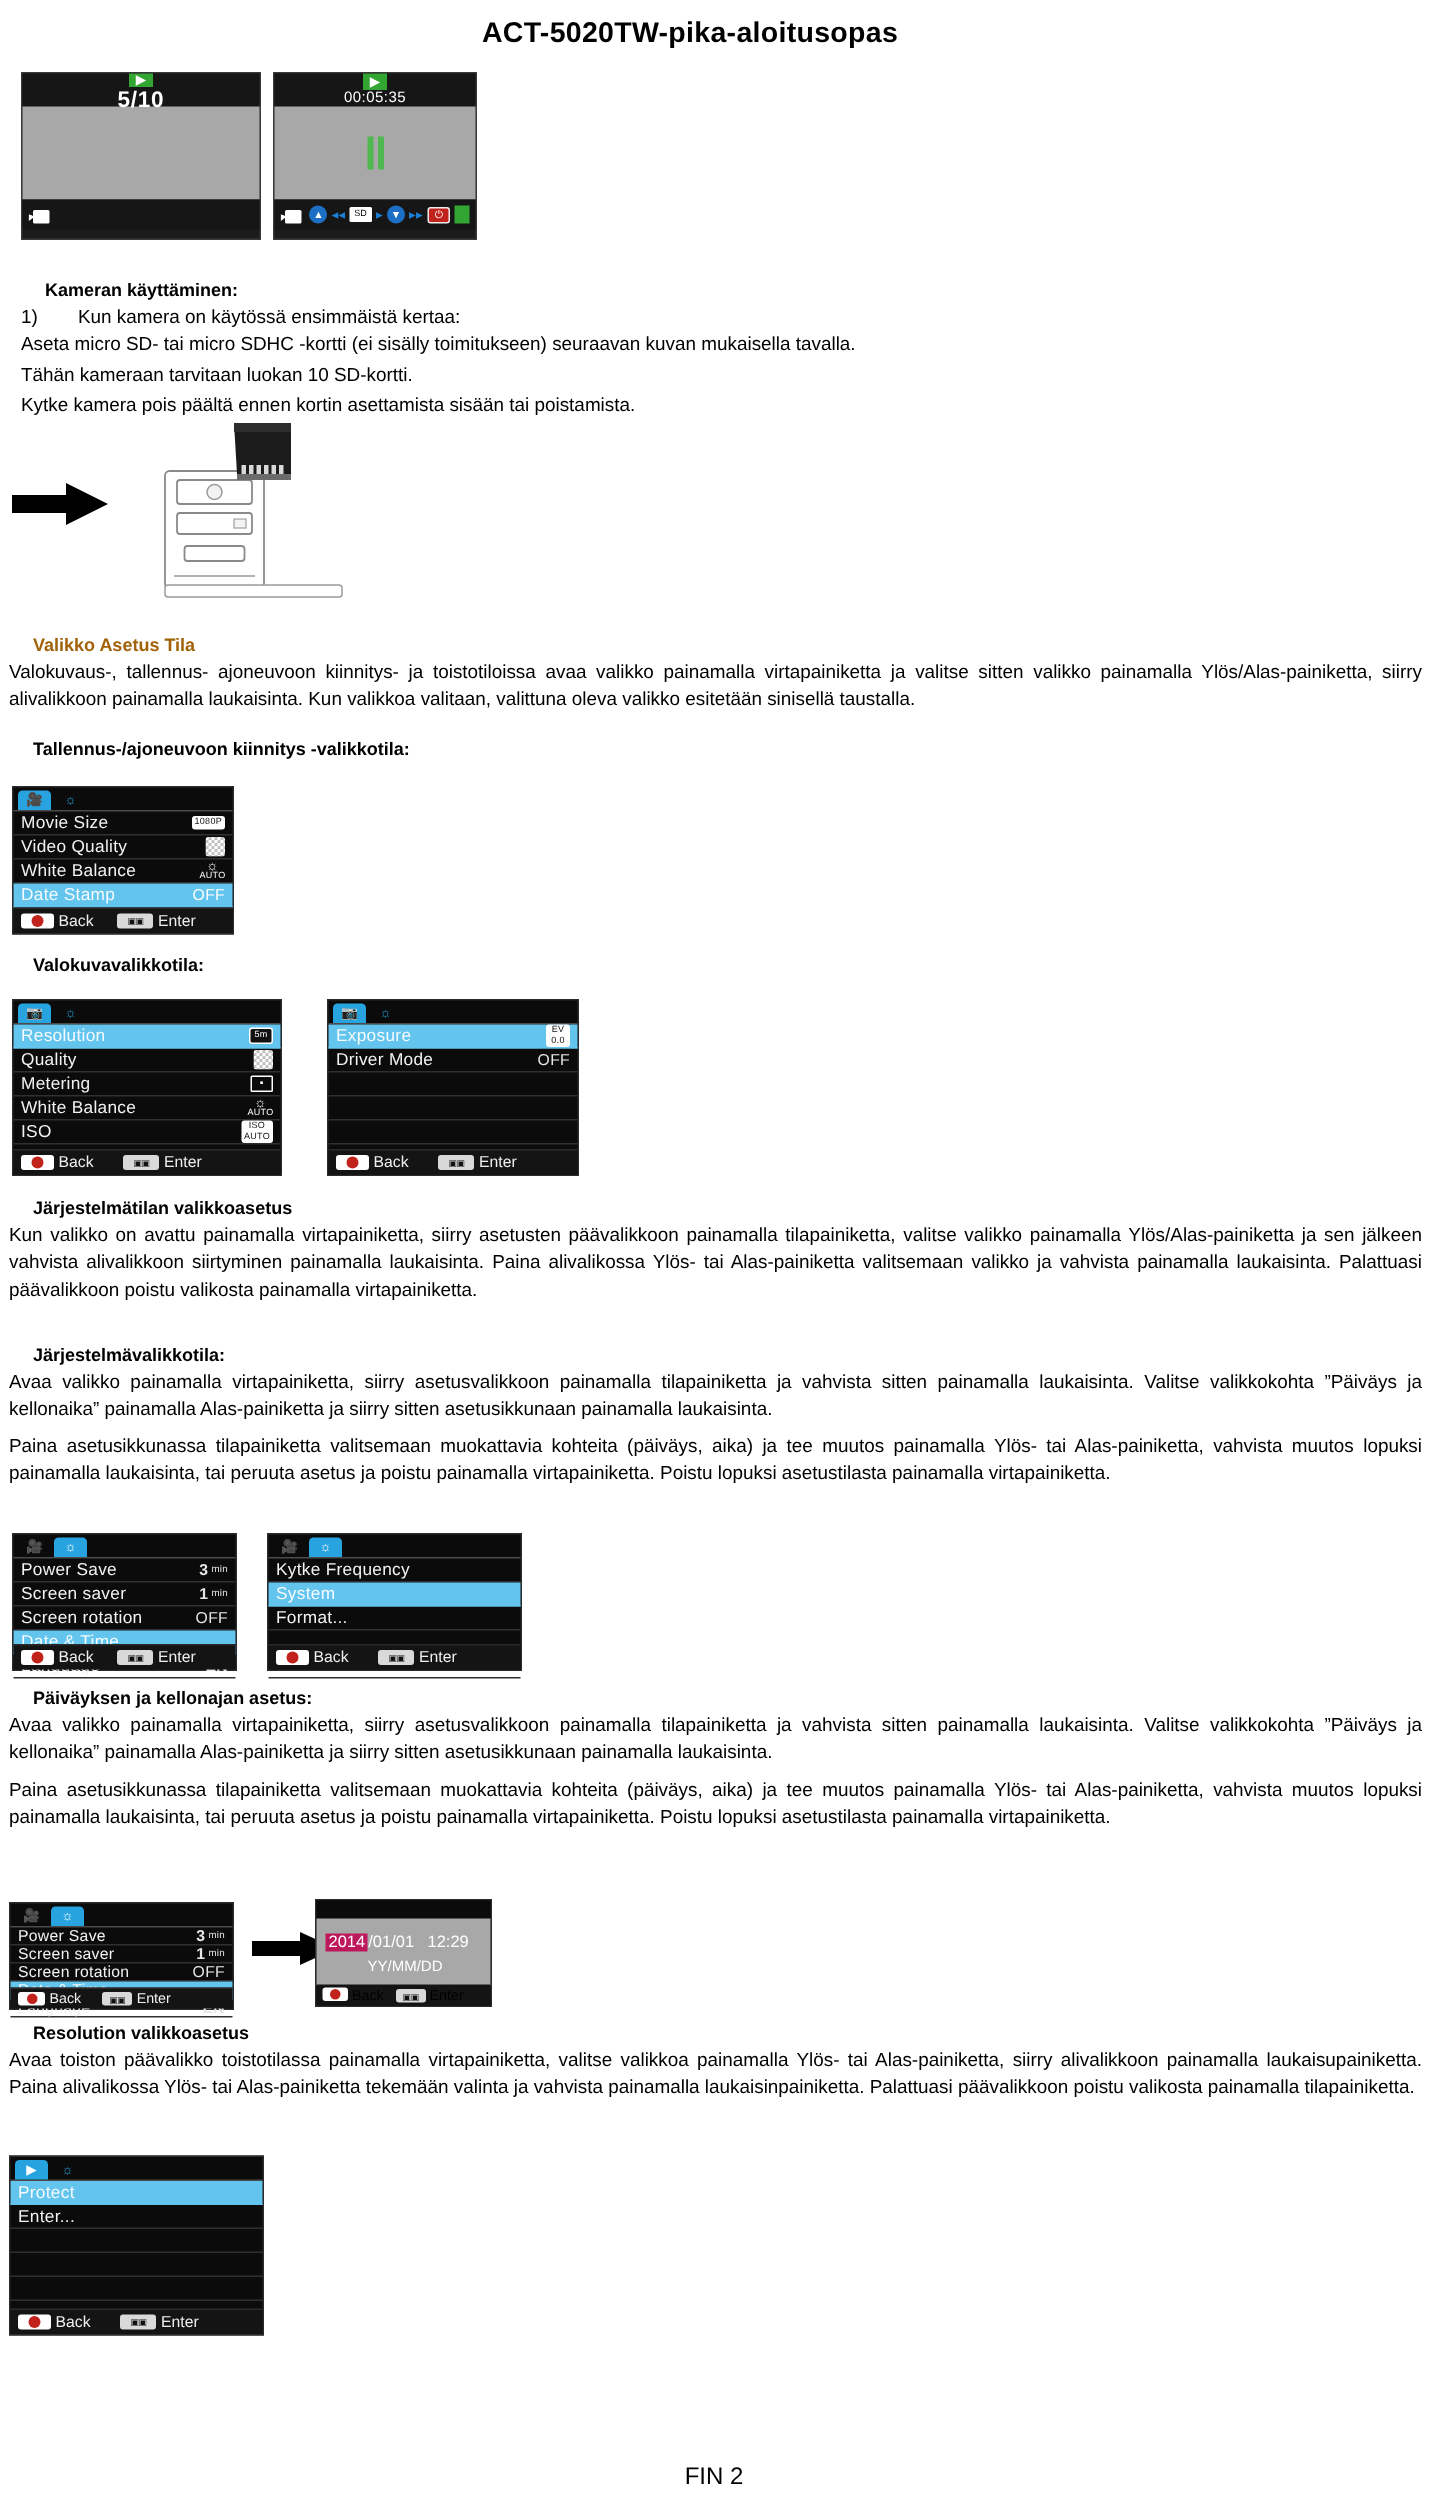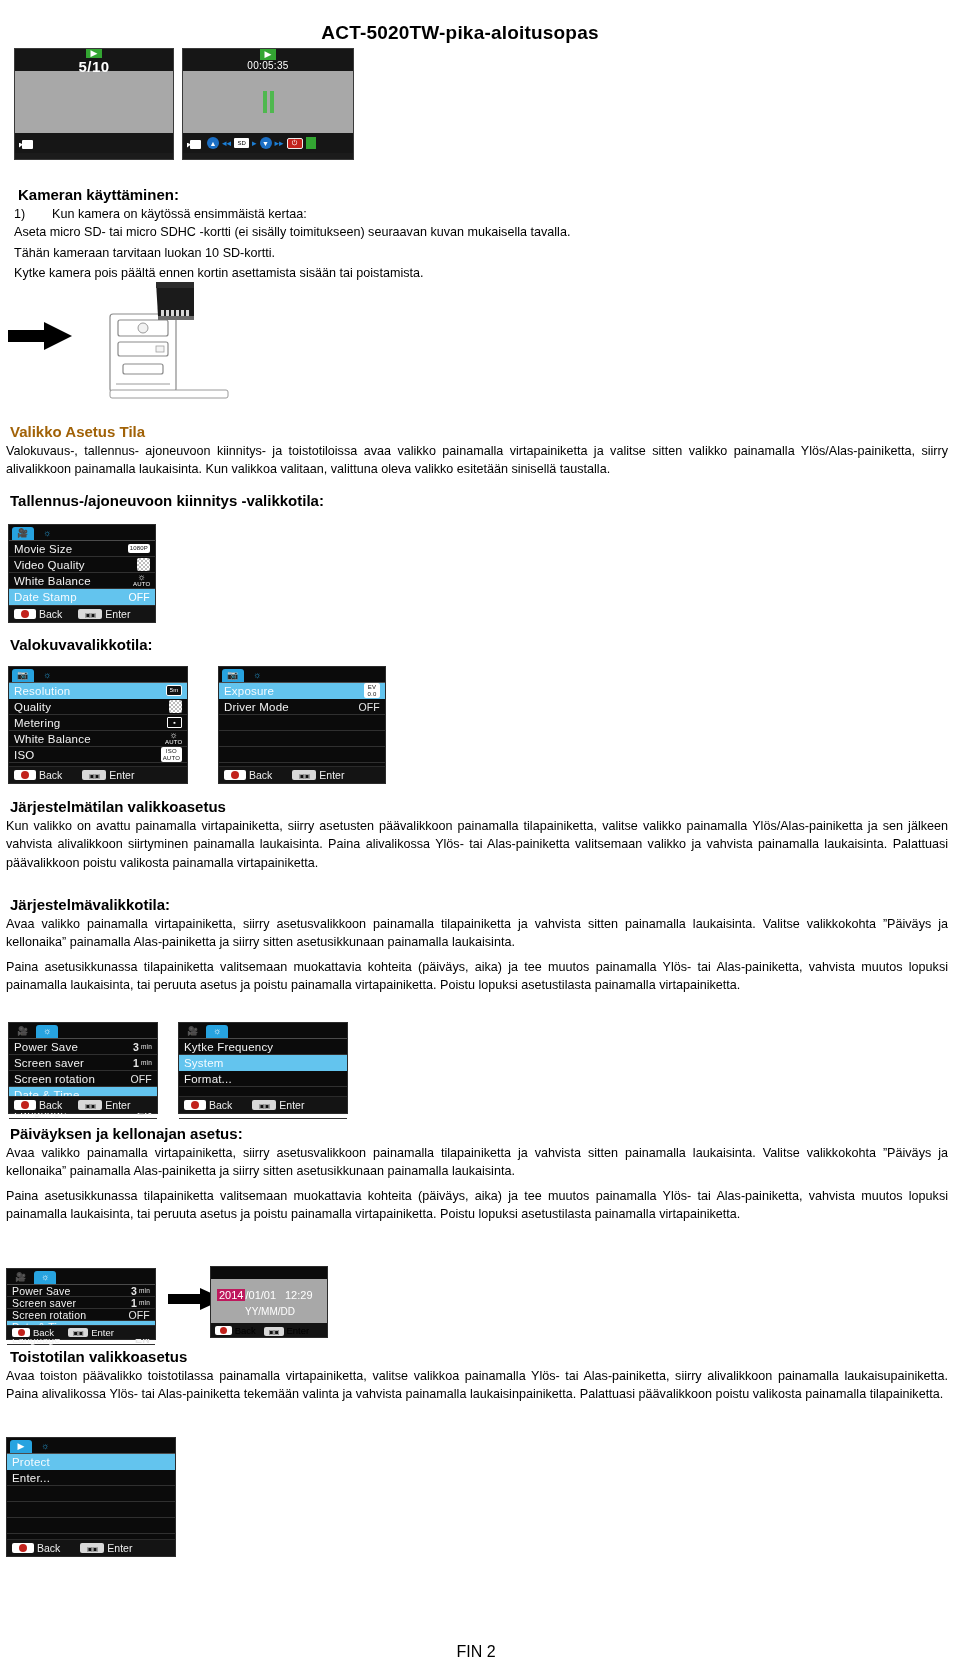--- a/index.html
+++ b/index.html
@@ -6,21 +6,21 @@
   html, body { margin: 0; padding: 0; }
   body {
     width: 960px;
     height: 1667px;
     background: #ffffff;
     font-family: "Liberation Sans", sans-serif;
     color: #000000;
     position: relative;
     overflow: hidden;
   }
-  .page { position: relative; width: 960px; height: 1667px; padding: 14px; }
+  .page { position: relative; width: 960px; height: 1667px; padding: 4px; }
 
   
   .doc-title {
     text-align: center;
     font-size: 19px;
     font-weight: bold;
     letter-spacing: 0.2px;
     padding-top: 8px;
     padding-right: 40px;
   }
@@ -76,21 +76,21 @@
   .ctl.rew { color:#1c7fd6; font-size:9px; }
   .ctl.ff  { color:#1c7fd6; font-size:9px; }
   .ctl.play{ color:#1c7fd6; font-size:9px; }
   .ctl.sd  { width:15px;height:10px;background:#fff;color:#000;font-size:6px;border-radius:1px;}
   .ctl.pwr { width:16px;height:11px;background:#c2221c;color:#fff;font-size:7px;border-radius:2px;
              border:1px solid #eee;}
   .ctl.bat { width:10px;height:12px;background:#33a532; }
 
   
   h2.sec {
-    font-size: 15px; font-weight: bold; margin: 0 0 2px 4px;
+    font-size: 12px; font-weight: bold; margin: 0 0 2px 16px;
   }
   h2.sec.teal { color:#a16207; }
   p.body {
     font-size: 12.6px; line-height: 1.45; margin: 0 0 2px 0;
     text-align: justify; text-justify: inter-word;
   }
   p.body.narrow { text-align: left; }
 
   .num-item { font-size:12.6px; line-height:1.45; display:flex; }
   .num-item .n { width:38px; flex:0 0 38px; }
@@ -191,21 +191,21 @@
         <span class="counter">5/10</span>
       </div>
       <div class="lcd-body" style="height:62px;"></div>
       <div class="lcd-footer">
         <span class="cam-icon"></span>
       </div>
     </div>
   </div>
 
   <div style="position:absolute; left:182px; top:48px;">
-    <div class="lcd" style="width:172px;height:112px;">
+    <div class="lcd" style="width:136px;height:112px;">
       <div class="lcd-bar">
         <span class="grn-play"></span>
         <span class="timecode">00:05:35</span>
       </div>
       <div class="lcd-body" style="height:62px; display:flex; align-items:center; justify-content:center;">
         <span class="pausebars">
             <i></i>
             <i></i>
           </span>
       </div>
@@ -593,21 +593,21 @@
         <span>Back</span>
       </span>
       <span class="grp" style="margin-left:8px;">
         <span class="shutpill" style="width:20px;height:9px;">▣▣</span>
         <span>Enter</span>
       </span>
     </div>
   </div>
 
   <div style="position:absolute; left:6px; top:1348px; width:946px;">
-    <h2 class="sec">Toistotilan valikkoasetus</h2>
+    <h2 class="sec">Resolution valikkoasetus</h2>
     <p class="body" style="width:942px;">Avaa toiston päävalikko toistotilassa painamalla virtapainiketta, valitse valikkoa painamalla Ylös- tai Alas-painiketta, siirry alivalikkoon painamalla laukaisupainiketta. Paina alivalikossa Ylös- tai Alas-painiketta tekemään valinta ja vahvista painamalla laukaisinpainiketta. Palattuasi päävalikkoon poistu valikosta painamalla tilapainiketta.</p>
   </div>
 
   <div class="menu" style="position:absolute; left:6px; top:1437px; width:170px; height:120px;">
     <div class="tabs">
       <span class="tabchip sel">▶</span>
       <span class="tabchip unsel">☼</span>
     </div>
     <div class="rows">
       <div class="mrow hl">

